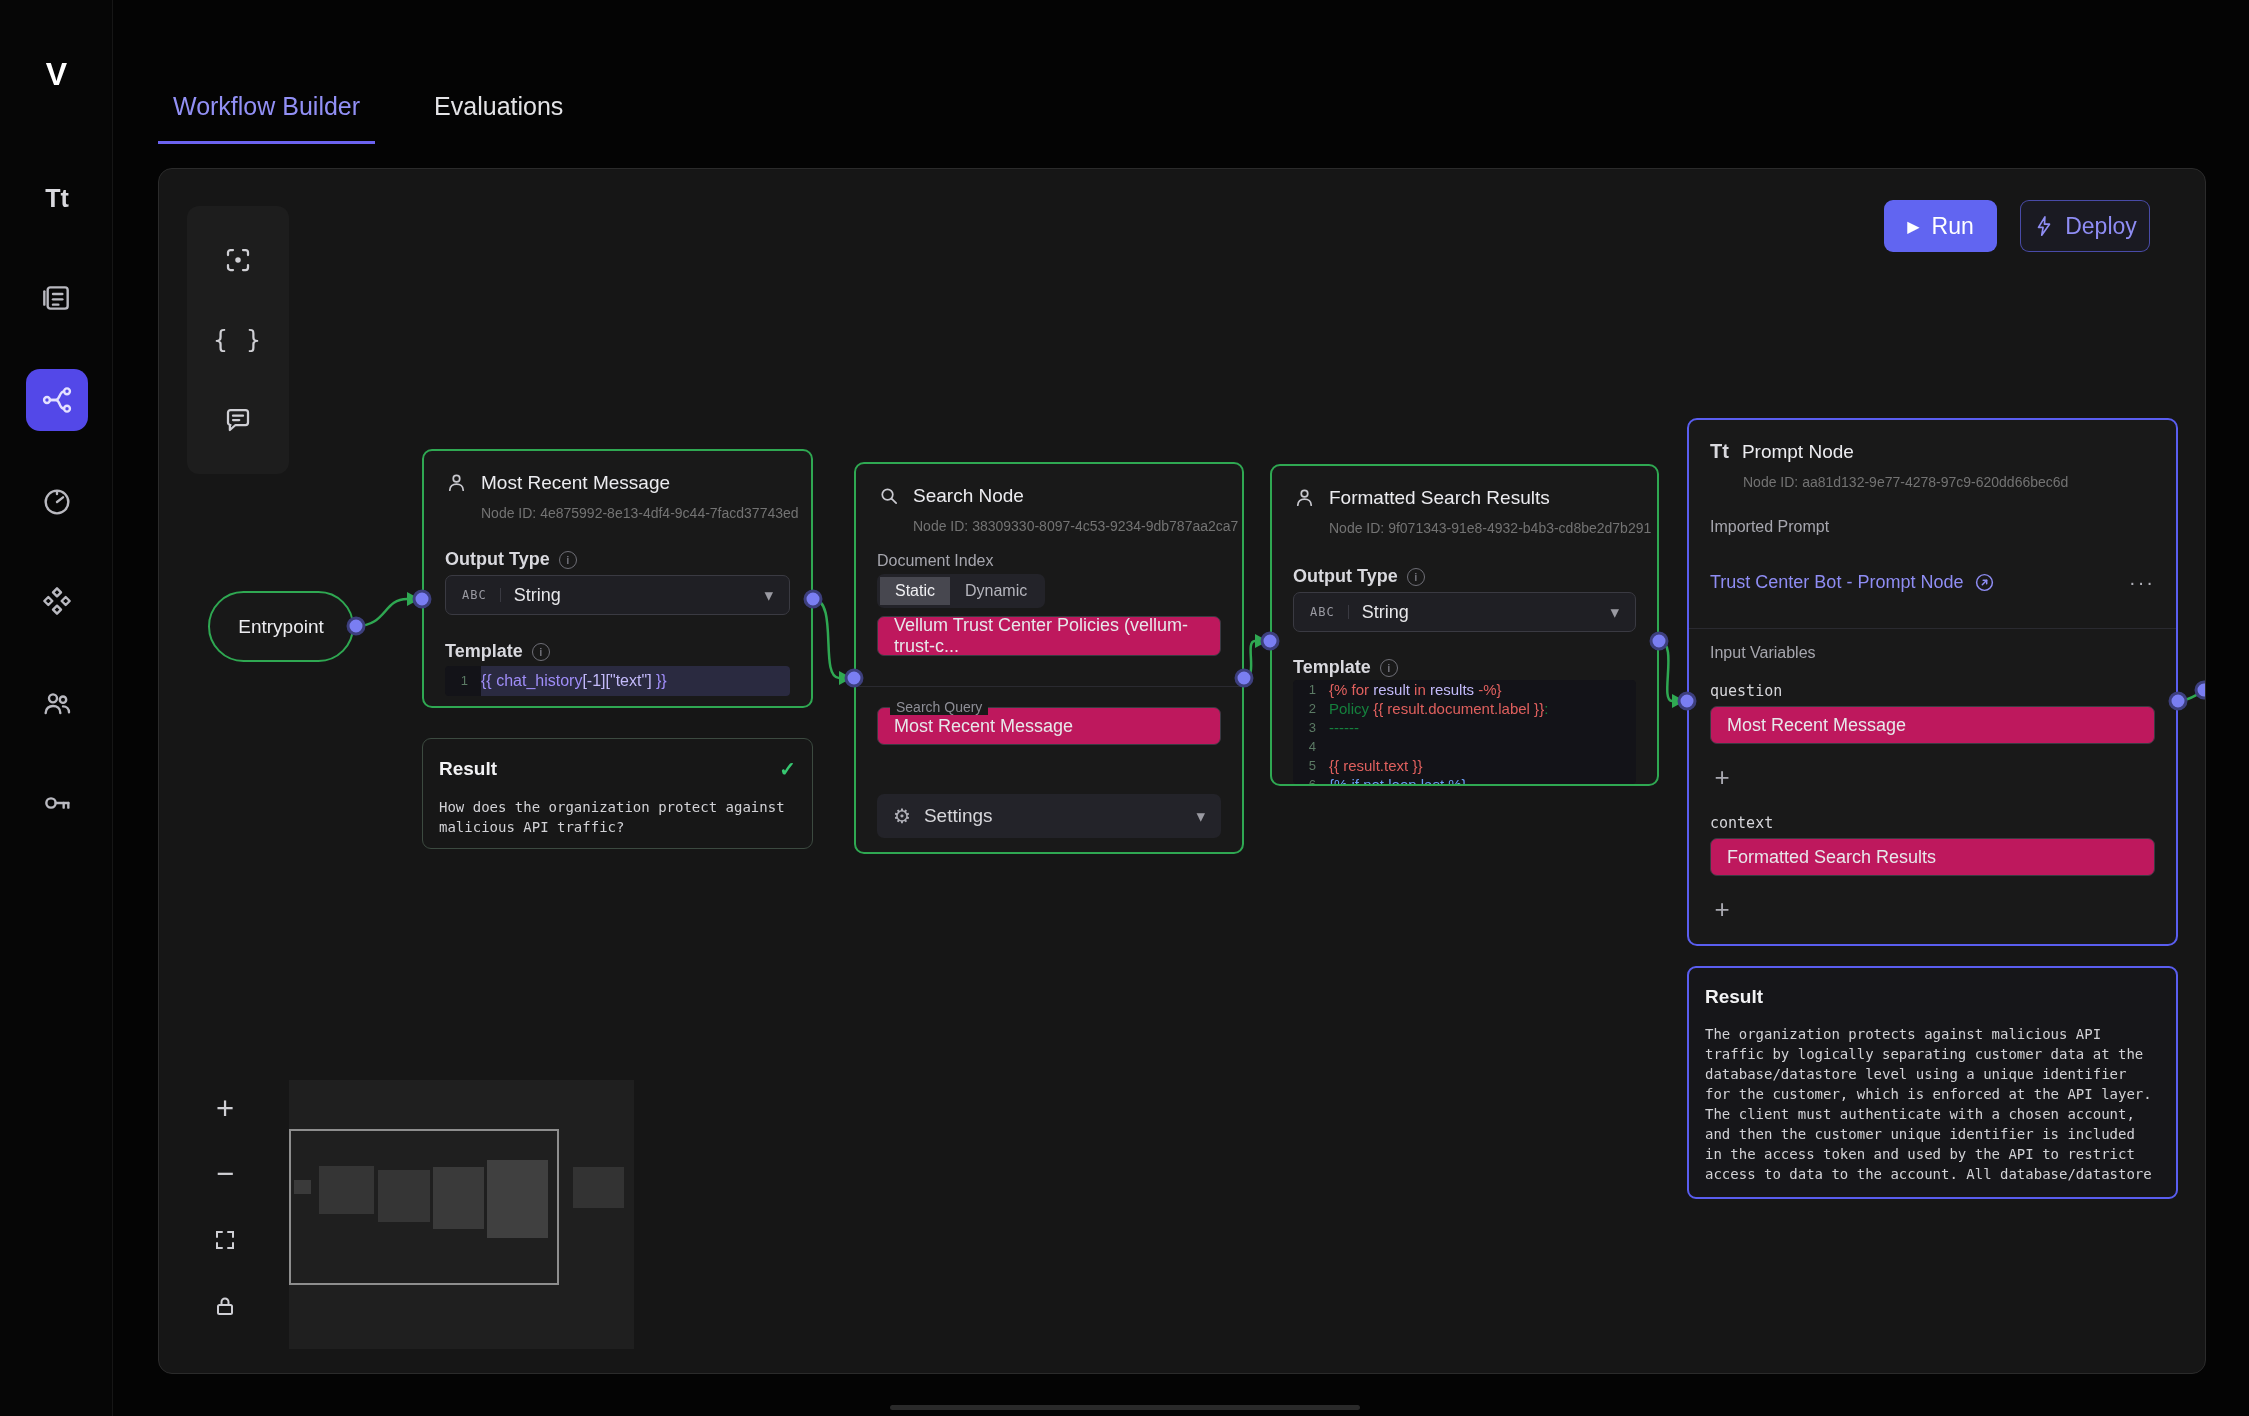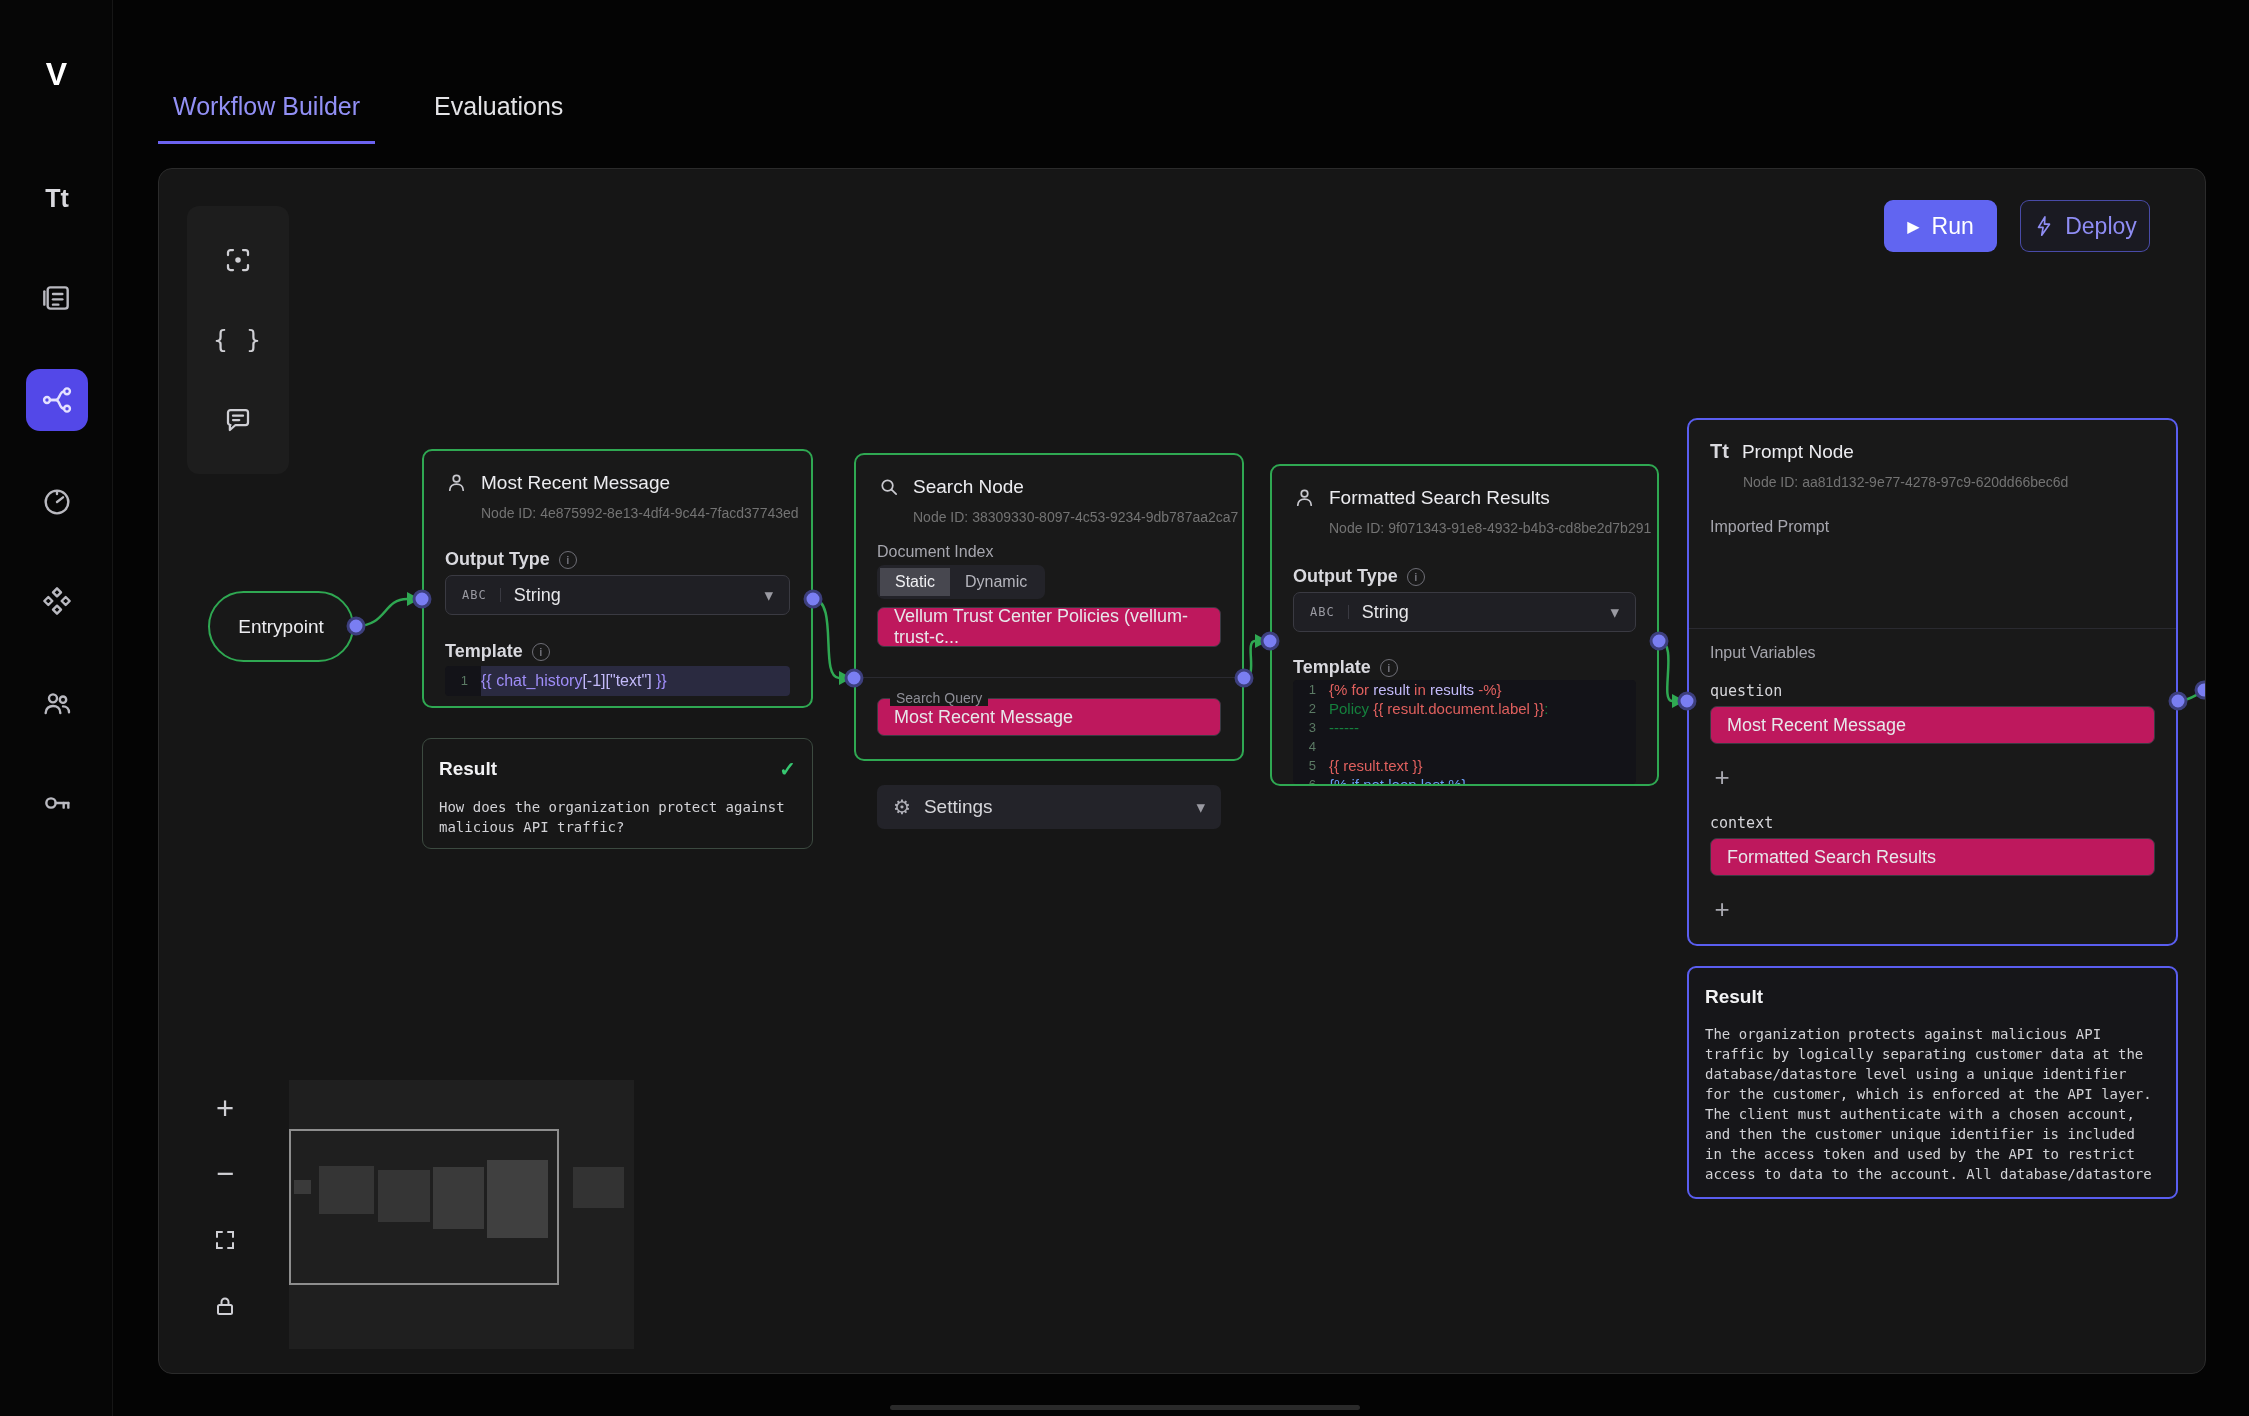--- a/index.html
+++ b/index.html
@@ -240,21 +240,21 @@
   </section>
 
   <section class="result-box greenish" style="left:263px; top:569px; width:391px; height:111px;" data-interactable="false">
     <div class="result-head">
       <span class="result-title" data-interactable="false">Result</span>
       <span class="result-check" data-interactable="false">✓</span>
     </div>
     <div class="result-text" data-interactable="false">How does the organization protect against malicious API traffic?</div>
   </section>
 
-  <section class="node green" style="left:695px; top:284px; width:390px; height:308px;" data-interactable="true">
+  <section class="node green" style="left:695px; top:293px; width:390px; height:392px;" data-interactable="true">
     <div class="nh" data-interactable="false">
       <svg data-interactable="false" viewBox="0 0 24 24" fill="none" stroke="currentColor" stroke-width="1.8" stroke-linecap="round">
         <circle cx="11" cy="11" r="5.5"></circle>
           <line x1="15.2" y1="15.2" x2="20" y2="20"></line>
       </svg>
       <span class="node-title" data-interactable="false">Search Node</span>
     </div>
     <div class="nid" data-interactable="false">Node ID: 38309330-8097-4c53-9234-9db787aa2ca7</div>
 
     <div class="sub-label" style="top:88px" data-interactable="false">Document Index</div>
@@ -316,20 +316,29 @@
 
   <section class="node indigo" style="left:1528px; top:249px; width:491px; height:528px;" data-interactable="true">
     <div class="nh" data-interactable="false">
       <span class="tt-glyph" style="font-size:20px" data-interactable="false">Tt</span>
       <span class="node-title" data-interactable="false">Prompt Node</span>
     </div>
     <div class="nid" style="left:54px" data-interactable="false">Node ID: aa81d132-9e77-4278-97c9-620dd66bec6d</div>
 
     <div class="sub-label" style="top:98px" data-interactable="false">Imported Prompt</div>
 
+    <div class="prompt-link-row" data-interactable="false">
+      <a class="prompt-link" data-interactable="true">Trust Center Bot - Prompt Node</a>
+      <svg data-interactable="true" viewBox="0 0 24 24" fill="none" stroke="currentColor" stroke-width="1.7" stroke-linecap="round" stroke-linejoin="round">
+        <circle cx="12" cy="12" r="9"></circle>
+          <path d="M9.5 14.5 L14.5 9.5"></path>
+          <path d="M10.5 9.5 h4 v4"></path>
+      </svg>
+      <span class="menu-dots" data-interactable="true">···</span>
+    </div>
 
     <div class="divider" style="top:208px" data-interactable="false"></div>
     <div class="sub-label" style="top:224px" data-interactable="false">Input Variables</div>
 
     <div class="var-name" style="top:262px" data-interactable="false">question</div>
     <div class="text-input" style="top:286px; height:38px;" data-interactable="true">
       <span>Most Recent Message</span>
     </div>
     <button class="ghost-plus" style="top:340px" data-interactable="true">
       <span data-interactable="false">+</span>

